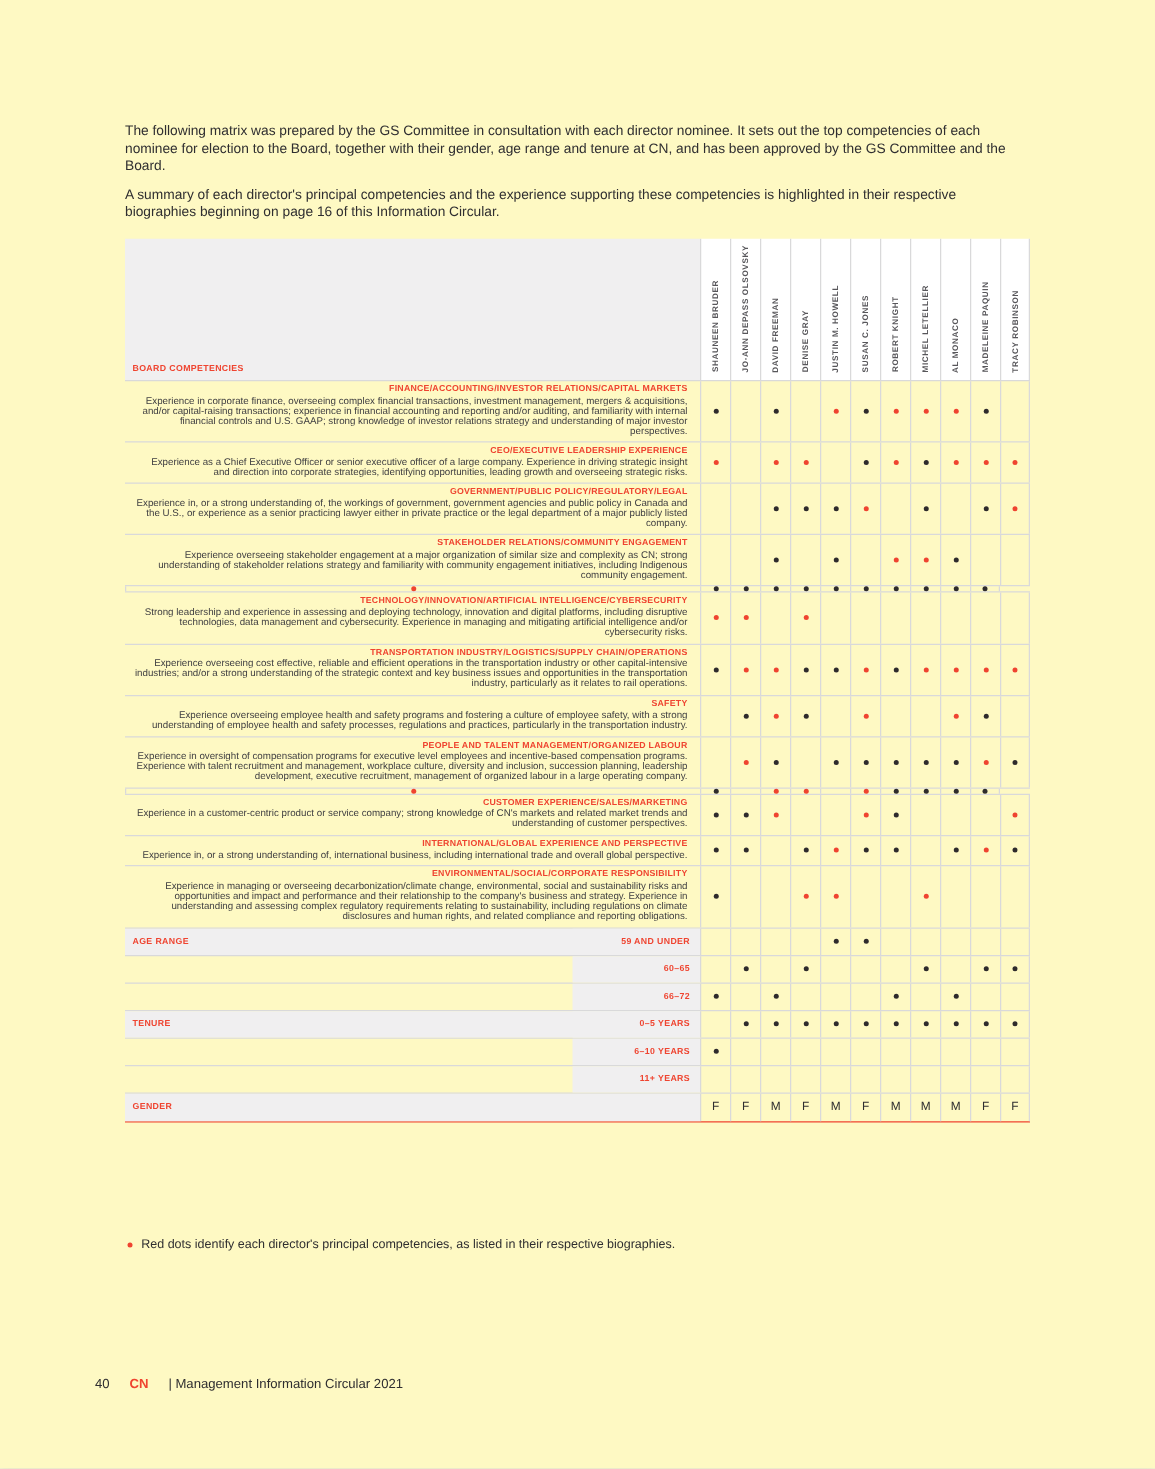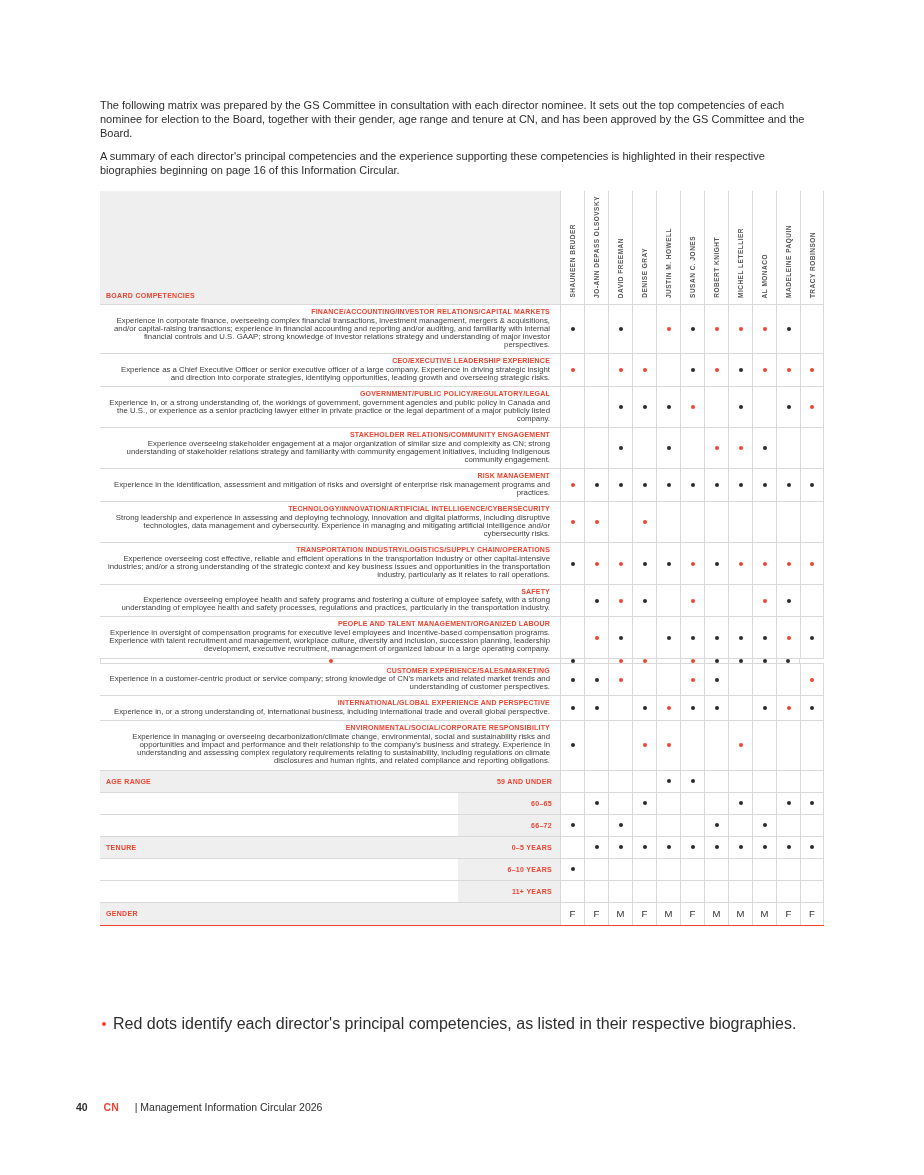--- a/index.html
+++ b/index.html
@@ -5,21 +5,21 @@
   :root{
     --accent:#EF4430;
     --dot-black:#2E2B2C;
     --header-bg:#F0EFF0;
     --grid-line:#D9D9DA;
     --body-text:#414042;
   }
   *{box-sizing:border-box;margin:0;padding:0;}
   html,body{background:#e9e9e9;}
   .page{
-    width:924px;height:1175px;position:relative;background:#ffffff;
+    width:924px;height:1175px;position:relative;background:#fef9c3;
     font-family:"Liberation Sans", sans-serif;color:var(--body-text);
     margin:0 auto;overflow:hidden;box-shadow:0 0 6px rgba(0,0,0,.2);
   }
   .content{position:absolute;left:100px;top:98px;width:724px;}
   .intro{font-size:11px;line-height:14px;color:#2F2E30;margin-bottom:9px;}
   .matrix{margin-top:14px;border-bottom:1.5px solid var(--accent);}
   .mrow{display:grid;grid-template-columns:460px repeat(11,24px);}
   .mrow + .mrow{border-top:1px solid var(--grid-line);}
   .cell{border-left:1px solid var(--grid-line);display:flex;align-items:center;justify-content:center;}
   .mrow > .cell:last-child{border-right:1px solid var(--grid-line);}
@@ -39,24 +39,24 @@
   .dot.black{background:var(--dot-black);}
   .dot.red{background:var(--accent);}
   .group-row{height:22px;}
   .gender-row{height:23px;}
   .labelcell.group-first{background:var(--header-bg);display:flex;justify-content:space-between;align-items:stretch;}
   .labelcell.group-cont{display:flex;justify-content:flex-end;align-items:stretch;}
   .group-name{align-self:center;padding-left:6px;font-size:7px;font-weight:700;color:var(--accent);letter-spacing:.3px;}
   .value-box{width:102px;background:var(--header-bg);display:flex;align-items:center;justify-content:flex-end;padding-right:8px;}
   .group-value{font-size:7px;font-weight:700;color:var(--accent);letter-spacing:.3px;}
   .gender-letter{font-size:9.5px;color:#2F2E30;}
-  .footnote{margin-top:92px;display:flex;align-items:flex-start;font-size:16px;line-height:12px;color:#2F2E30;}
+  .footnote{margin-top:92px;display:flex;align-items:flex-start;font-size:10px;line-height:12px;color:#2F2E30;}
   .footnote .dot{margin:4px 7px 0 2px;}
   .footer{position:absolute;left:76px;top:1101px;font-size:10.5px;color:#2F2E30;}
-  .footer .pgnum{font-weight:700;margin-right:13px;text-align:right;}
+  .footer .pgnum{font-weight:400;margin-right:13px;text-align:right;}
   .footer .brand{font-weight:700;color:var(--accent);margin-right:13px;}
 </style>
 </head>
 <body>
 
 <div class="page">
   <div class="content">
     <p class="intro">The following matrix was prepared by the GS Committee in consultation with each director nominee. It sets out the top competencies of each nominee for election to the Board, together with their gender, age range and tenure at CN, and has been approved by the GS Committee and the Board.</p>
     <p class="intro">A summary of each director's principal competencies and the experience supporting these competencies is highlighted in their respective biographies beginning on page 16 of this Information Circular.</p>
 
@@ -219,24 +219,20 @@
           <div class="cell">
             <span class="dot red"></span>
           </div>
           <div class="cell">
             <span class="dot black"></span>
           </div>
           <div class="cell"></div>
           <div class="cell"></div>
         </div>
         <div class="mrow comp-row">
-          <div class="labelcell comp-label">
-            <div class="comp-title">RISK MANAGEMENT</div>
-            <div class="comp-desc">Experience in the identification, assessment and mitigation of risks and oversight of enterprise risk management programs and practices.</div>
-          </div>
           <div class="cell">
             <span class="dot red"></span>
           </div>
           <div class="cell">
             <span class="dot black"></span>
           </div>
           <div class="cell">
             <span class="dot black"></span>
           </div>
           <div class="cell">
@@ -706,15 +702,15 @@
 
     <p class="footnote">
       <span class="dot red"></span>
       <span>Red dots identify each director's principal competencies, as listed in their respective biographies.</span>
     </p>
   </div>
 
   <div class="footer">
     <span class="pgnum">40</span>
     <span class="brand">CN</span>
-    <span>| Management Information Circular 2026</span>
+    <span>| Management Information Circular 2021</span>
   </div>
 </div>
 
 </body></html>

